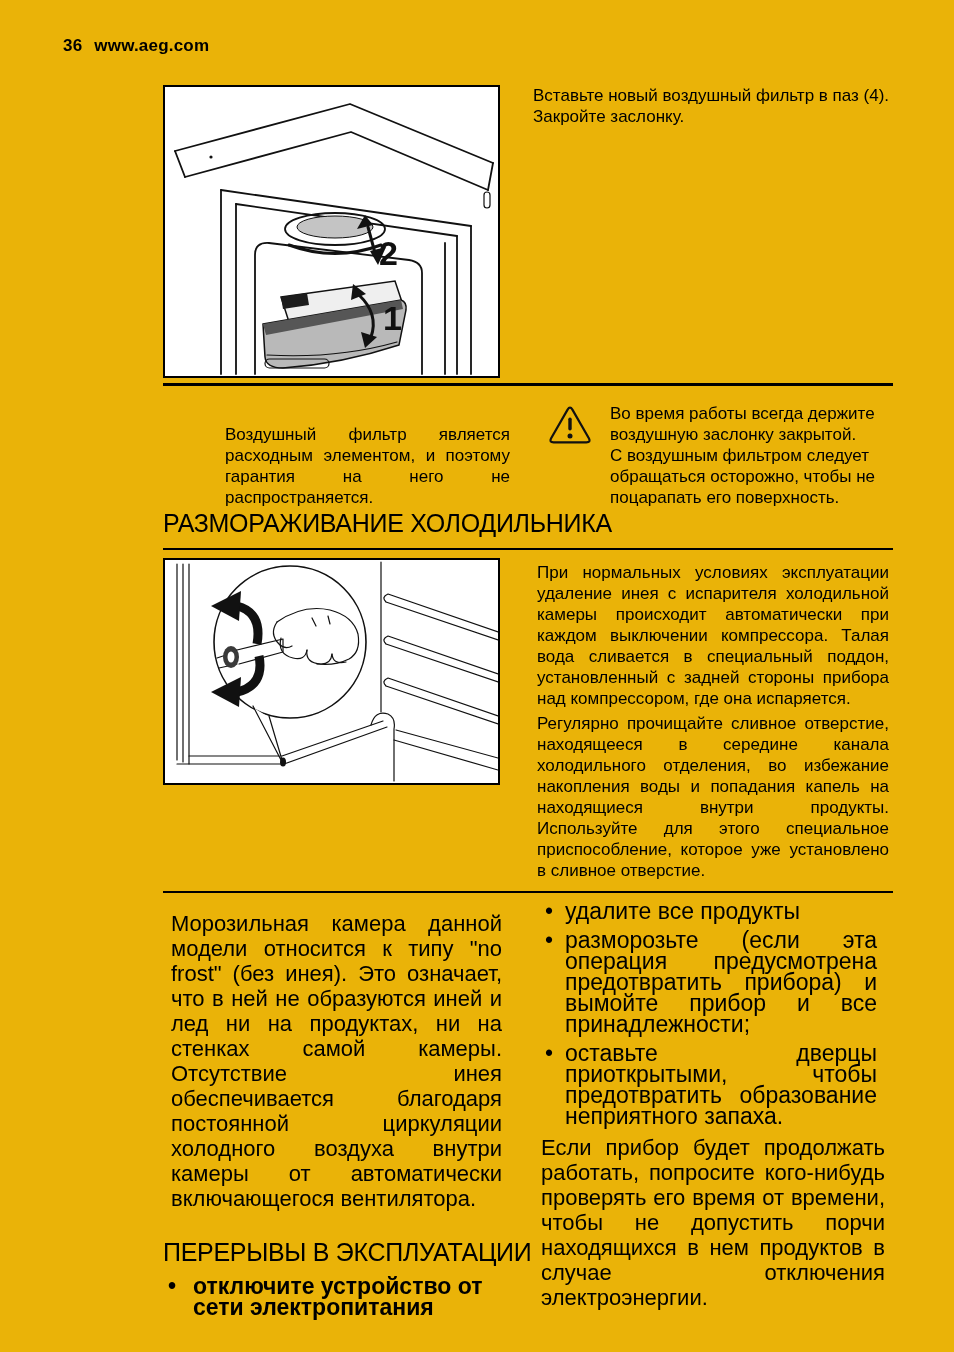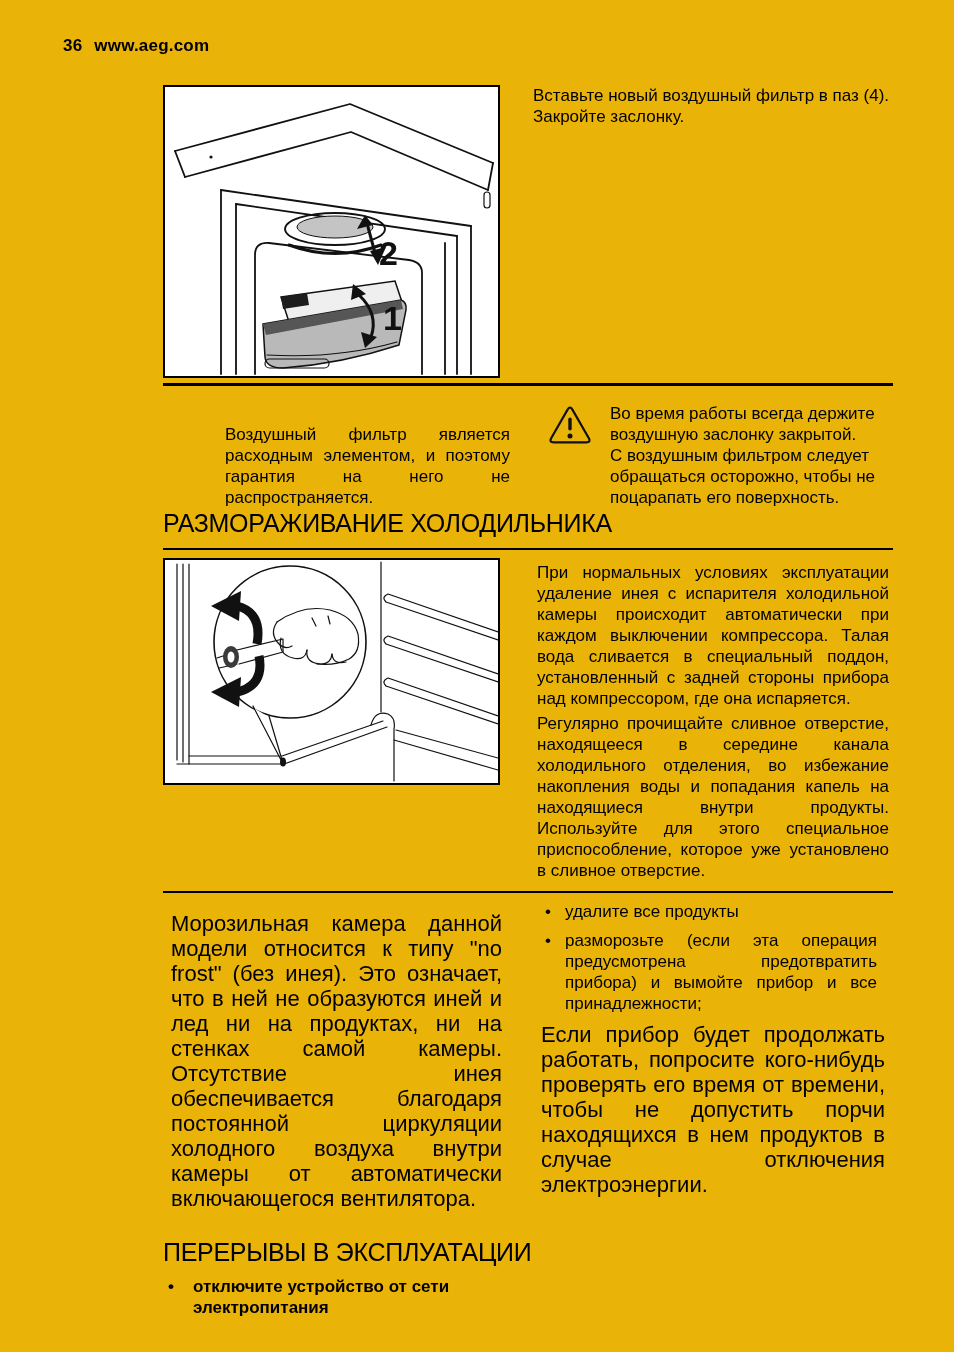--- a/index.html
+++ b/index.html
@@ -28,21 +28,21 @@
   h1,h2{font-weight:400;font-size:25px;line-height:30px;margin:0;letter-spacing:-0.3px;}
   h1{margin-bottom:10px;}
   .nowrap{white-space:nowrap;}
   .cols{display:flex;align-items:flex-start;margin-top:8px;}
   .col-left{width:347px;flex:none;}
   .col-right{width:360px;flex:none;margin-left:23px;}
   .body-par{font-size:22px;line-height:25px;text-align:justify;hyphens:manual;margin:8px;}
   .col-left .body-par{margin-top:10px;}
   .col-left h2.second{margin-top:26px;}
   ul.blist{list-style:none;margin:0;padding:0;}
-  ul.blist li{position:relative;font-size:17px;line-height:21px;margin:0 16px 8px 0;
+  ul.blist li{position:relative;font-size:23px;line-height:21px;margin:0 16px 8px 0;
     padding-left:32px;text-align:justify;hyphens:manual;}
   ul.blist li::before{content:"\2022";position:absolute;left:12px;top:0;}
   ul.blist.tight li{padding-left:30px;}
   ul.blist.tight li::before{left:5px;}
   ul.blist li.bold{font-weight:bold;text-align:left;}
   .col-left ul.blist{margin-top:9px;}
   .col-right .body-par{margin-top:6px;}
   svg{display:block;}
   svg text.steplabel{font-family:"Liberation Sans",sans-serif;font-weight:bold;font-size:34px;fill:#111;}
   .ln{fill:none;stroke:#111;stroke-width:1.8;stroke-linejoin:round;stroke-linecap:round;}
@@ -176,19 +176,20 @@
         <p class="body-par">Морозильная камера данной модели относит­ся к типу "no frost" (без инея). Это означает, что в ней не образуются иней и лед ни на про­дуктах, ни на стенках самой камеры. Отсутствие инея обеспечивается благодаря постоянной циркуляции холодного воздуха внутри камеры от автоматически включающе­гося вентилятора.</p>
         <h2 class="second nowrap">ПЕРЕРЫВЫ В ЭКСПЛУАТАЦИИ</h2>
         <ul class="blist tight">
           <li class="bold">отключите устройство от сети электропита­ния</li>
         </ul>
       </div>
       <div class="col-right">
         <ul class="blist">
           <li>удалите все продукты</li>
           <li>разморозьте (если эта операция предусмо­трена предотвратить прибора) и вымойте прибор и все принадлежности;</li>
+          <li>оставьте дверцы приоткрытыми, чтобы предотвратить образование неприятного запаха.</li>
         </ul>
         <p class="body-par">Если прибор будет продолжать работать, по­просите кого-нибудь проверять его время от времени, чтобы не допустить порчи находя­щихся в нем продуктов в случае отключения электроэнергии.</p>
       </div>
     </div>
 
   </div>
 </div>
 
 </body></html>

